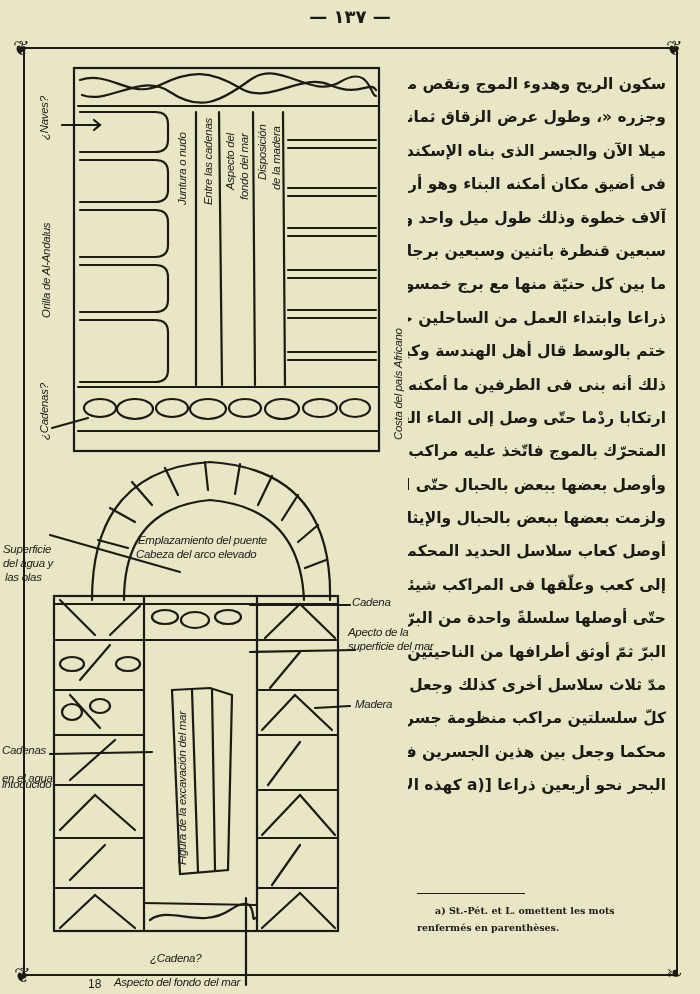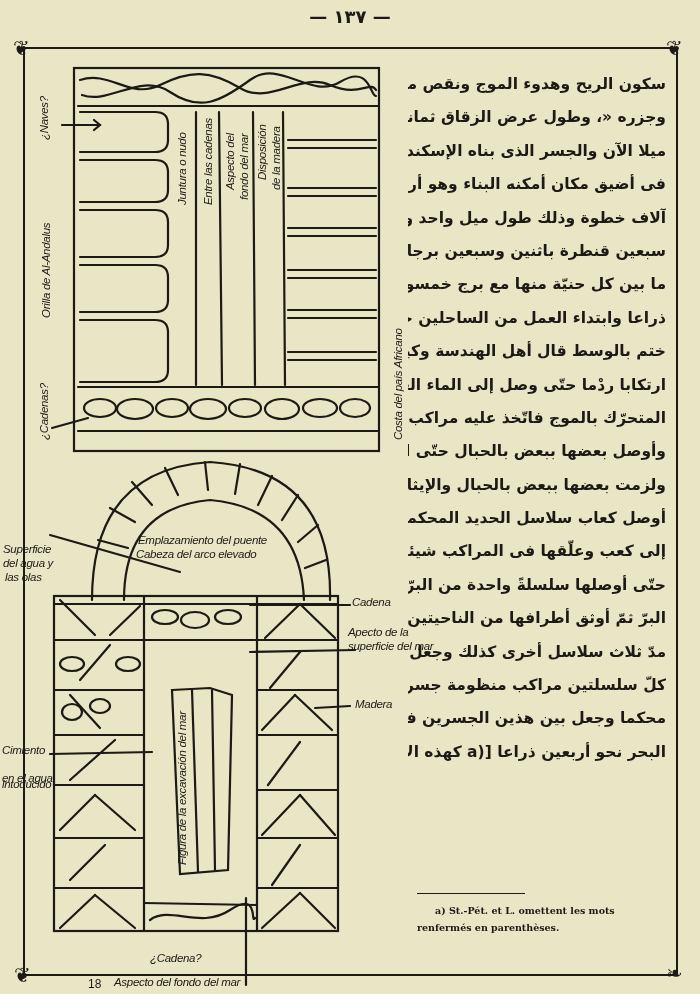--- a/index.html
+++ b/index.html
@@ -173,39 +173,40 @@
 
 <div class="lbl" style="left:138px;top:534px;text-align:center;">Emplazamiento del puente</div>
 <div class="lbl" style="left:136px;top:548px;">Cabeza del arco elevado</div>
 <div class="lbl" style="left:3px;top:543px;">Superficie</div>
 <div class="lbl" style="left:3px;top:557px;">del agua y</div>
 <div class="lbl" style="left:5px;top:571px;">las olas</div>
 <div class="lbl" style="left:352px;top:596px;">Cadena</div>
 <div class="lbl" style="left:348px;top:626px;">Apecto de la</div>
 <div class="lbl" style="left:348px;top:640px;">superficie del mar</div>
 <div class="lbl" style="left:355px;top:698px;">Madera</div>
-<div class="lbl" style="left:2px;top:744px;">Cimiento</div>
+<div class="lbl" style="left:2px;top:744px;">Cadenas</div>
 <div class="lbl" style="left:2px;top:758px;margin-top:20px;">intoducido</div>
 <div class="lbl" style="left:2px;top:772px;">en el agua</div>
 <div class="lbl rot" style="left:176px;top:865px;">Figura de la excavación del mar</div>
 <div class="lbl" style="left:150px;top:952px;">¿Cadena?</div>
 <div class="lbl" style="left:114px;top:976px;">Aspecto del fondo del mar</div>
 
 <div class="bottom-page-num">18</div>
 
 <div class="arabic-col">
   <div class="arabic-line">سكون الريح وهدوء الموج ونقص مدّه</div>
   <div class="arabic-line">وجزره «، وطول عرض الزقاق ثمانية عشر</div>
   <div class="arabic-line">ميلا الآن والجسر الذى بناه الإسكندر</div>
   <div class="arabic-line">فى أضيق مكان أمكنه البناء وهو أربعة</div>
   <div class="arabic-line">آلاف خطوة وذلك طول ميل واحد وفسحه</div>
   <div class="arabic-line">سبعين قنطرة باثنين وسبعين برجا قاعدة</div>
   <div class="arabic-line">ما بين كل حنيّة منها مع برج خمسون</div>
   <div class="arabic-line">ذراعا وابتداء العمل من الساحلين حتّى</div>
   <div class="arabic-line">ختم بالوسط قال أهل الهندسة وكيفيّة بناء</div>
+  <div class="arabic-line">ذلك أنه بنى فى الطرفين ما أمكنه</div>
   <div class="arabic-line">ارتكابا ردْما حتّى وصل إلى الماء العميق</div>
   <div class="arabic-line">المتحرّك بالموج فاتّخذ عليه مراكب كالجسر</div>
   <div class="arabic-line">وأوصل بعضها ببعض بالحبال حتّى اتّصلت</div>
   <div class="arabic-line">ولزمت بعضها ببعض بالحبال والإيثاق ثمّ</div>
   <div class="arabic-line">أوصل كعاب سلاسل الحديد المحكمة كعبا</div>
   <div class="arabic-line">إلى كعب وعلّقها فى المراكب شيئا بعد شىء</div>
   <div class="arabic-line">حتّى أوصلها سلسلةً واحدة من البرّ إلى</div>
   <div class="arabic-line">البرّ ثمّ أوثق أطرافها من الناحيتين ثمّ إنّه</div>
   <div class="arabic-line">مدّ ثلاث سلاسل أخرى كذلك وجعل بين</div>
   <div class="arabic-line">كلّ سلسلتين مراكب منظومة جسرا</div>

